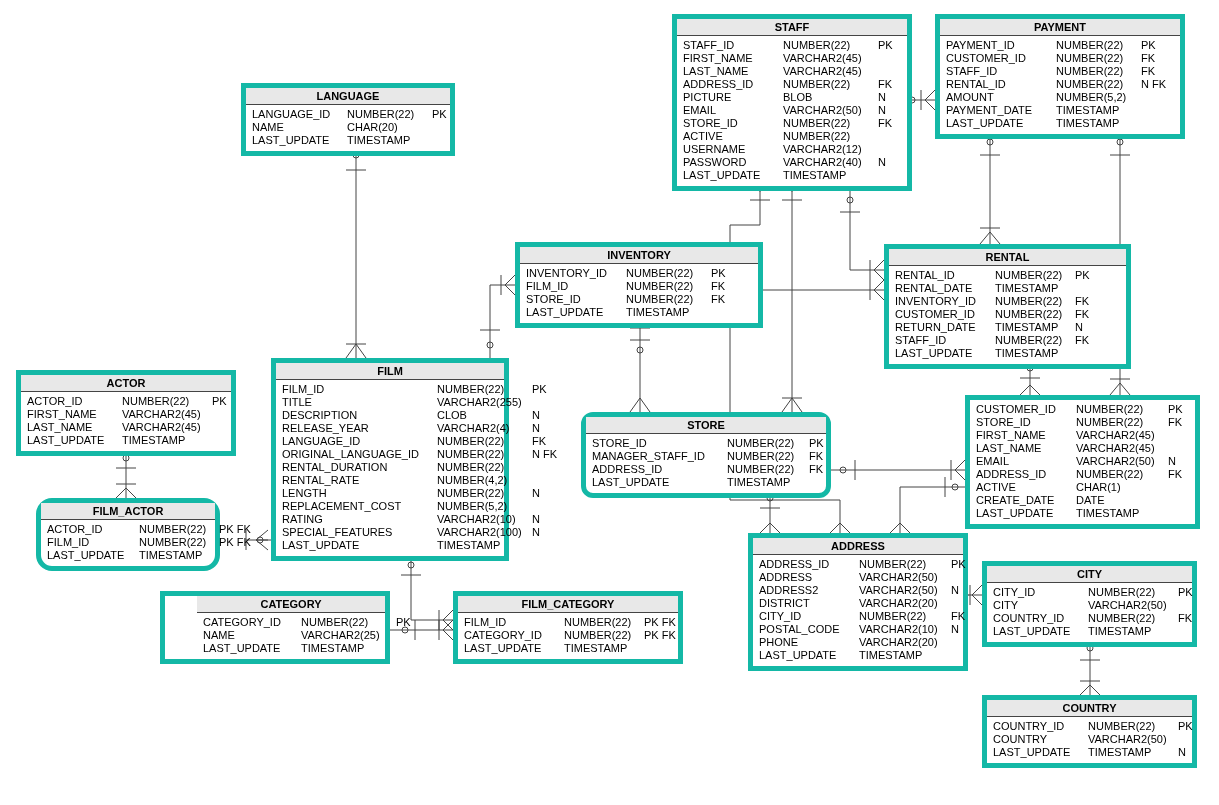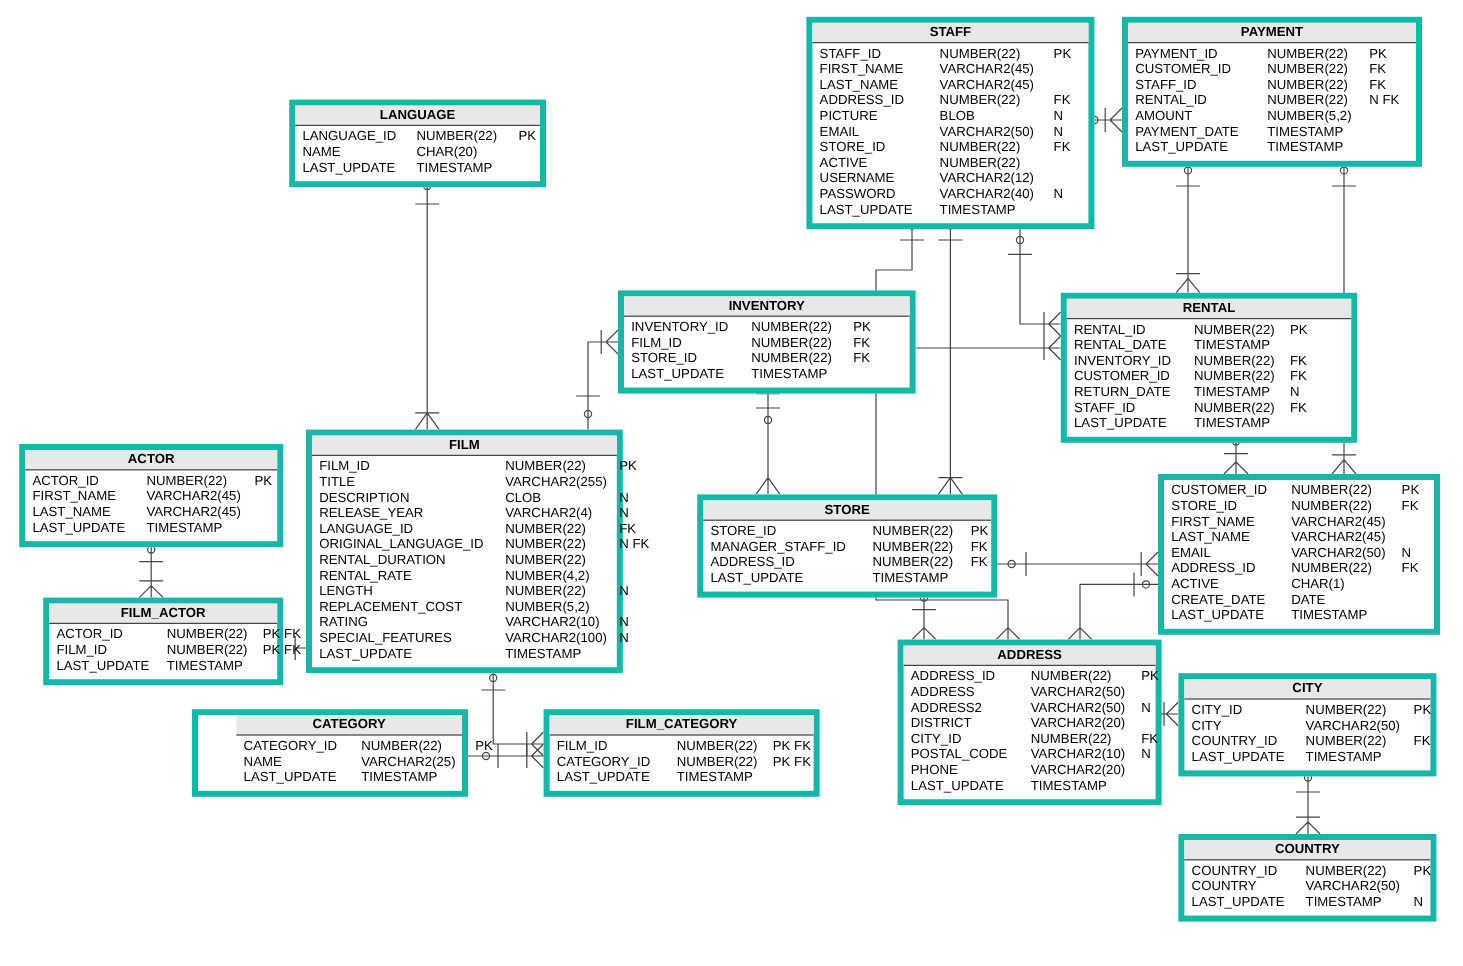--- a/index.html
+++ b/index.html
@@ -279,21 +279,21 @@
           <span class="c-type">VARCHAR2(45)</span>
           <span class="c-flag"></span>
         </div>
         <div class="row">
           <span class="c-name">LAST_UPDATE</span>
           <span class="c-type">TIMESTAMP</span>
           <span class="c-flag"></span>
         </div>
       </div>
     </div>
-    <div class="entity" style="left: 255px; top: 358px; width: 264px; --ncol: 155px; --tcol: 95px; --fcol: 30px;">
+    <div class="entity" style="left: 271px; top: 358px; width: 238px; --ncol: 155px; --tcol: 95px; --fcol: 30px;">
       <div class="entity-header">FILM</div>
       <div class="entity-body">
         <div class="row">
           <span class="c-name">FILM_ID</span>
           <span class="c-type">NUMBER(22)</span>
           <span class="c-flag">PK</span>
         </div>
         <div class="row">
           <span class="c-name">TITLE</span>
           <span class="c-type">VARCHAR2(255)</span>
@@ -349,21 +349,21 @@
           <span class="c-type">VARCHAR2(100)</span>
           <span class="c-flag">N</span>
         </div>
         <div class="row">
           <span class="c-name">LAST_UPDATE</span>
           <span class="c-type">TIMESTAMP</span>
           <span class="c-flag"></span>
         </div>
       </div>
     </div>
-    <div class="entity" style="left: 581px; top: 412px; width: 250px; --ncol: 135px; --tcol: 82px; --fcol: 22px;">
+    <div class="entity" style="left: 581px; top: 412px; width: 250px; border-radius: 12px; --ncol: 135px; --tcol: 82px; --fcol: 22px;">
       <div class="entity-header">STORE</div>
       <div class="entity-body">
         <div class="row">
           <span class="c-name">STORE_ID</span>
           <span class="c-type">NUMBER(22)</span>
           <span class="c-flag">PK</span>
         </div>
         <div class="row">
           <span class="c-name">MANAGER_STAFF_ID</span>
           <span class="c-type">NUMBER(22)</span>
@@ -423,21 +423,21 @@
           <span class="c-type">DATE</span>
           <span class="c-flag"></span>
         </div>
         <div class="row">
           <span class="c-name">LAST_UPDATE</span>
           <span class="c-type">TIMESTAMP</span>
           <span class="c-flag"></span>
         </div>
       </div>
     </div>
-    <div class="entity" style="left: 36px; top: 498px; width: 200px; --ncol: 92px; --tcol: 80px; --fcol: 40px;">
+    <div class="entity" style="left: 36px; top: 498px; width: 184px; border-radius: 16px; --ncol: 92px; --tcol: 80px; --fcol: 40px;">
       <div class="entity-header">FILM_ACTOR</div>
       <div class="entity-body">
         <div class="row">
           <span class="c-name">ACTOR_ID</span>
           <span class="c-type">NUMBER(22)</span>
           <span class="c-flag">PK FK</span>
         </div>
         <div class="row">
           <span class="c-name">FILM_ID</span>
           <span class="c-type">NUMBER(22)</span>

